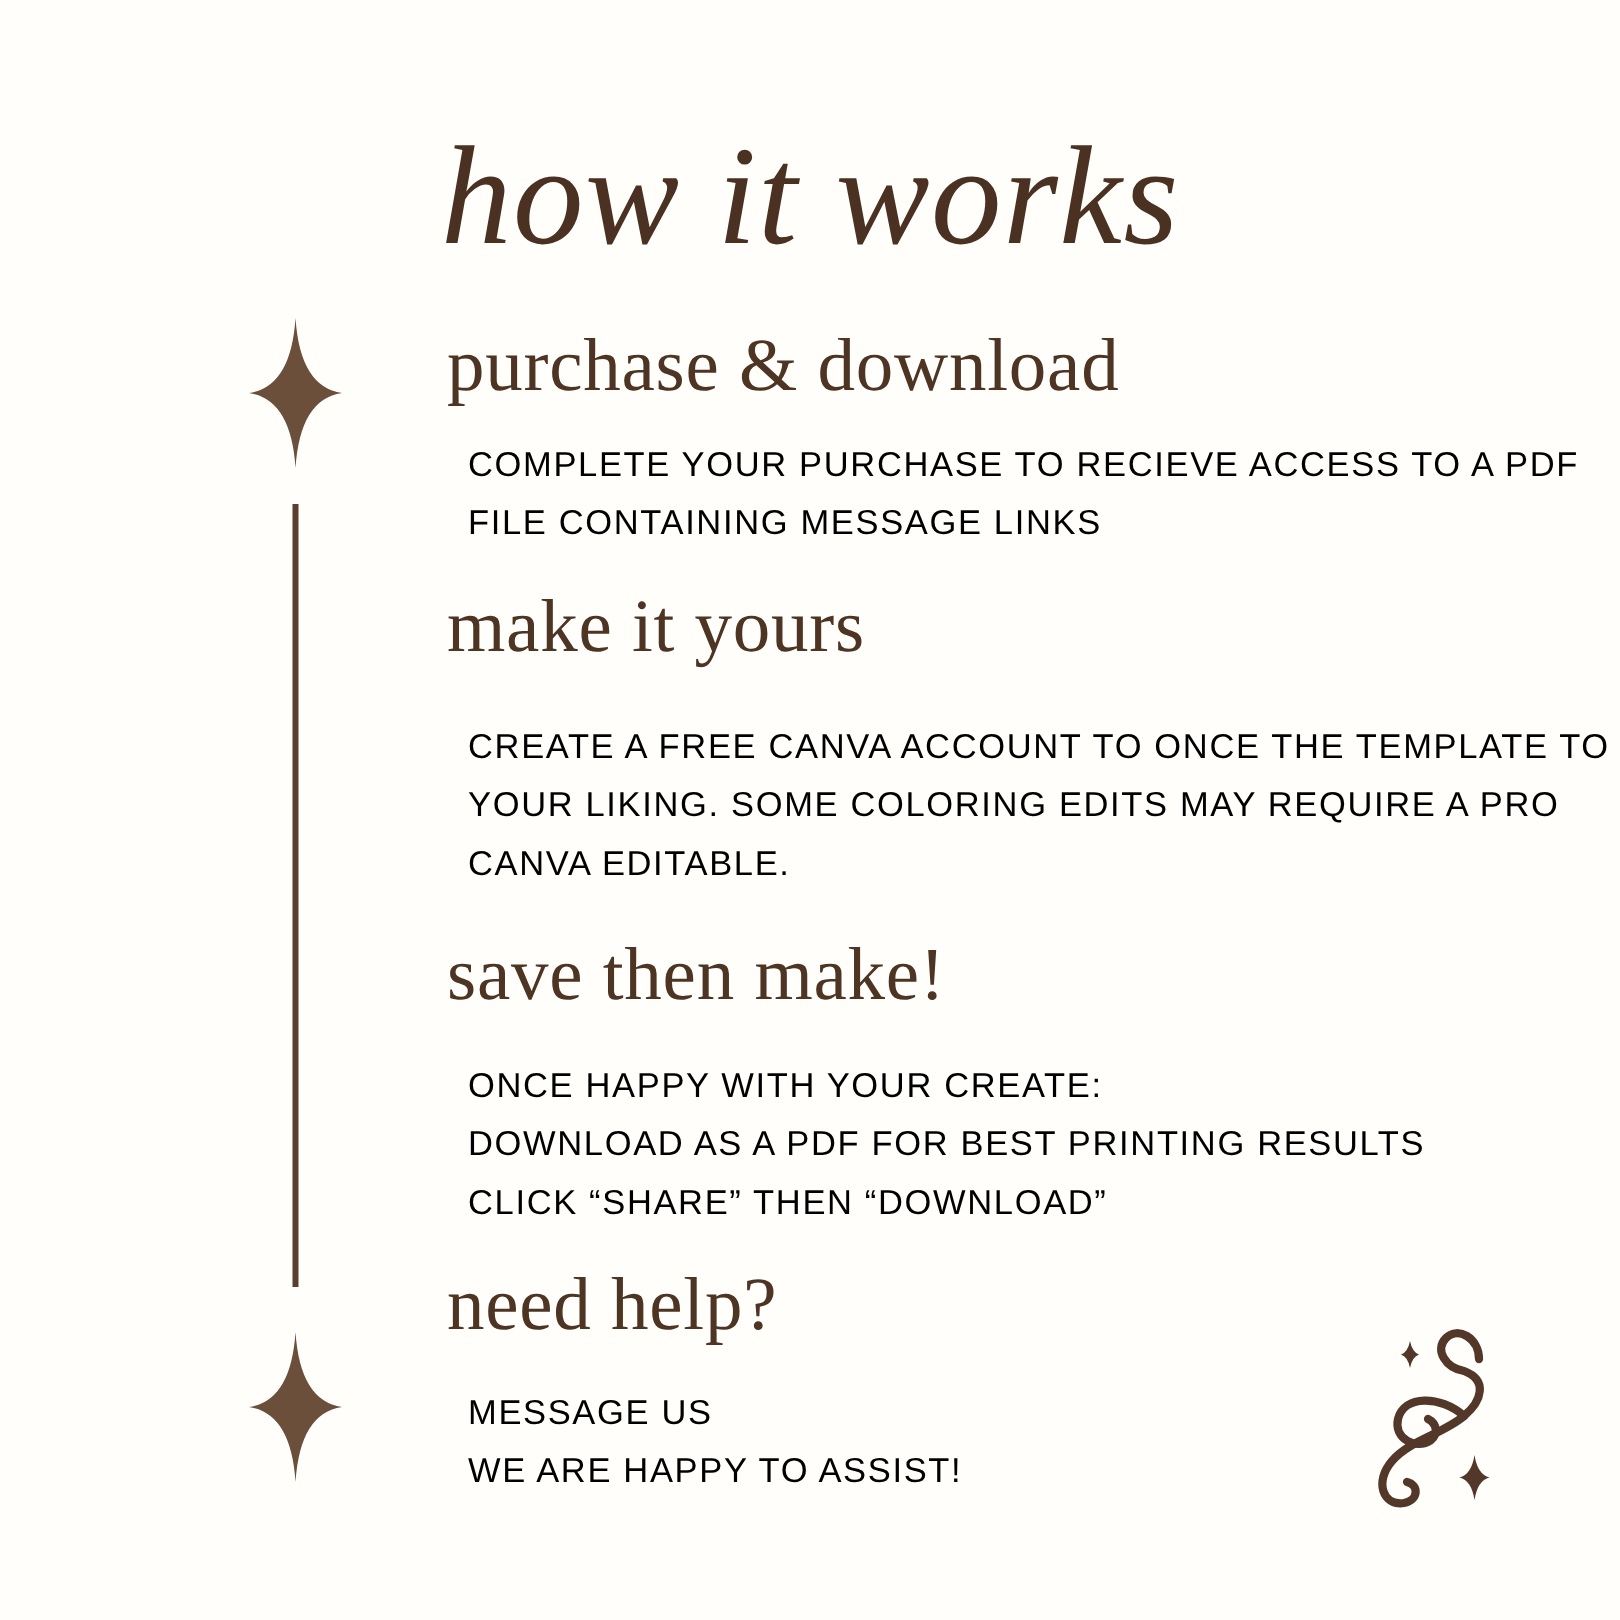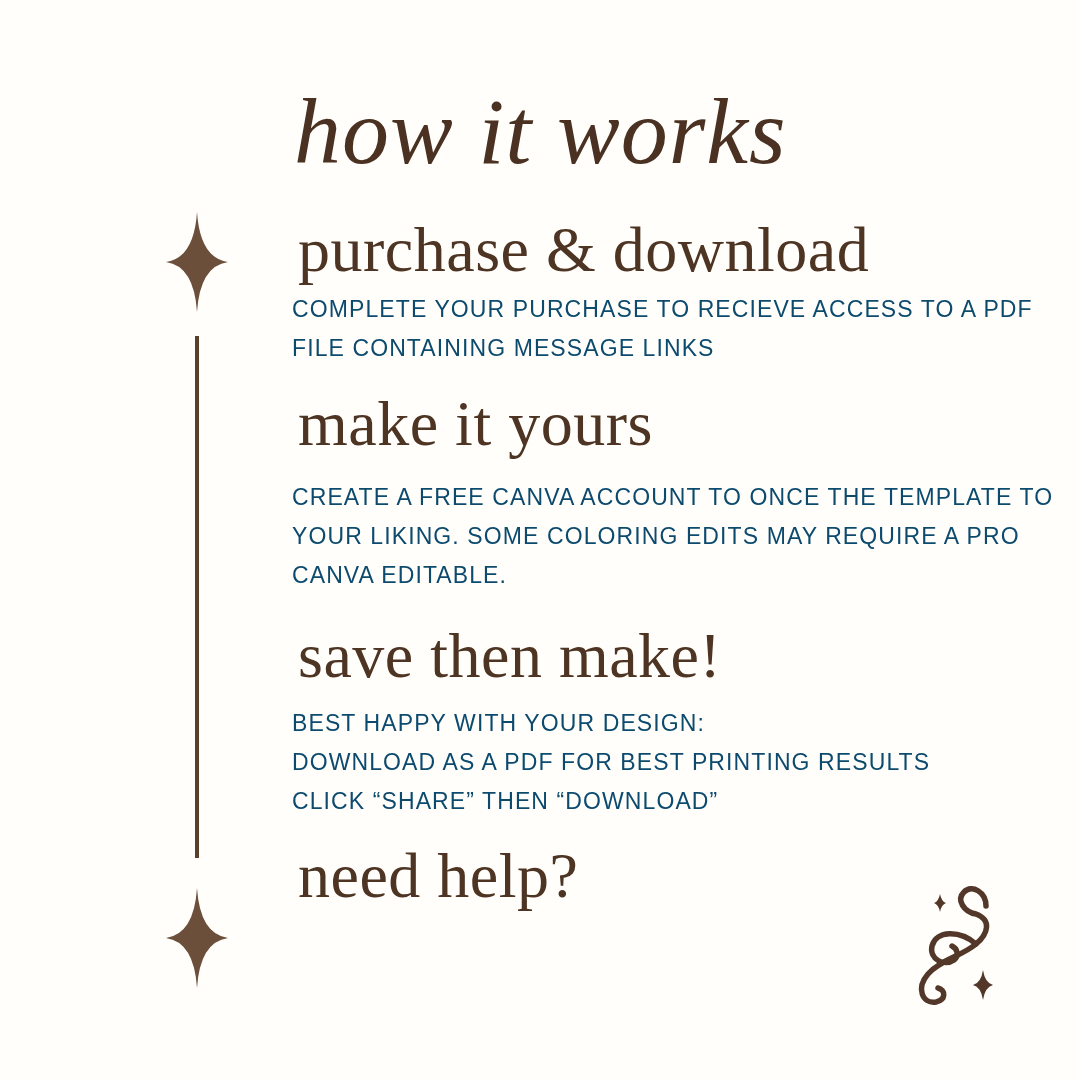--- a/index.html
+++ b/index.html
@@ -20,30 +20,30 @@
     font-size:94px;line-height:1;
     color:#4a3121;
     letter-spacing:1px;
     white-space:nowrap;
     margin-top:20px;
   }
   .sec-heading{
     position:absolute;left:298px;
     font-family:"Liberation Serif", serif;
     font-weight:400;
-    font-size:64px;line-height:1;
+    font-size:50px;line-height:1;
     color:#4d3423;
     letter-spacing:0.5px;
     margin:0;
     white-space:nowrap;
   }
   .sec-body{
-    position:absolute;left:292px;
+    position:absolute;left:312px;
     margin:0;
-    color:#0c4a6e;
+    color:#000000;
     font-size:23px;
     letter-spacing:1.1px;
     line-height:39px;
     white-space:nowrap;
   }
   .sec-body p{margin:0;}
 
   .h1{top:218px}
   .b1{top:290px}
   .h2{top:392px}
@@ -90,26 +90,30 @@
 
   <h2 class="sec-heading h2">make it yours</h2>
   <div class="sec-body b2">
     <p>CREATE A FREE CANVA ACCOUNT TO ONCE THE TEMPLATE TO</p>
     <p>YOUR LIKING. SOME COLORING EDITS MAY REQUIRE A PRO</p>
     <p>CANVA EDITABLE.</p>
   </div>
 
   <h2 class="sec-heading h3">save then make!</h2>
   <div class="sec-body b3">
-    <p>BEST HAPPY WITH YOUR DESIGN:</p>
+    <p>ONCE HAPPY WITH YOUR CREATE:</p>
     <p>DOWNLOAD AS A PDF FOR BEST PRINTING RESULTS</p>
     <p>CLICK “SHARE” THEN “DOWNLOAD”</p>
   </div>
 
   <h2 class="sec-heading h4">need help?</h2>
+  <div class="sec-body b4">
+    <p>MESSAGE US</p>
+    <p>WE ARE HAPPY TO ASSIST!</p>
+  </div>
 
   <svg class="logo" viewBox="0 0 124 140" aria-hidden="true">
 
     <path d="M52,22 Q53.5,29.5 58,31 Q53.5,32.5 52,40 Q50.5,32.5 46,31 Q50.5,29.5 52,22 Z" fill="#53382a"></path>
 
     <path d="M95,98 Q97,111 105,113 Q97,115 95,128 Q93,115 85,113 Q93,111 95,98 Z" fill="#53382a"></path>
 
     <path d="M98,34 C98,20 84,12 76,20 C68,28 76,40 88,42 C104,48 100,62 88,72 C74,84 52,88 40,102 C28,116 34,132 48,130 C58,128 58,118 50,116" fill="none" stroke="#53382a" stroke-width="5.5" stroke-linecap="round"></path>
 
     <path d="M88,72 C72,58 48,58 44,74 C41,87 56,95 66,88 C71,84 70,77 64,74" fill="none" stroke="#53382a" stroke-width="5.5" stroke-linecap="round"></path>

